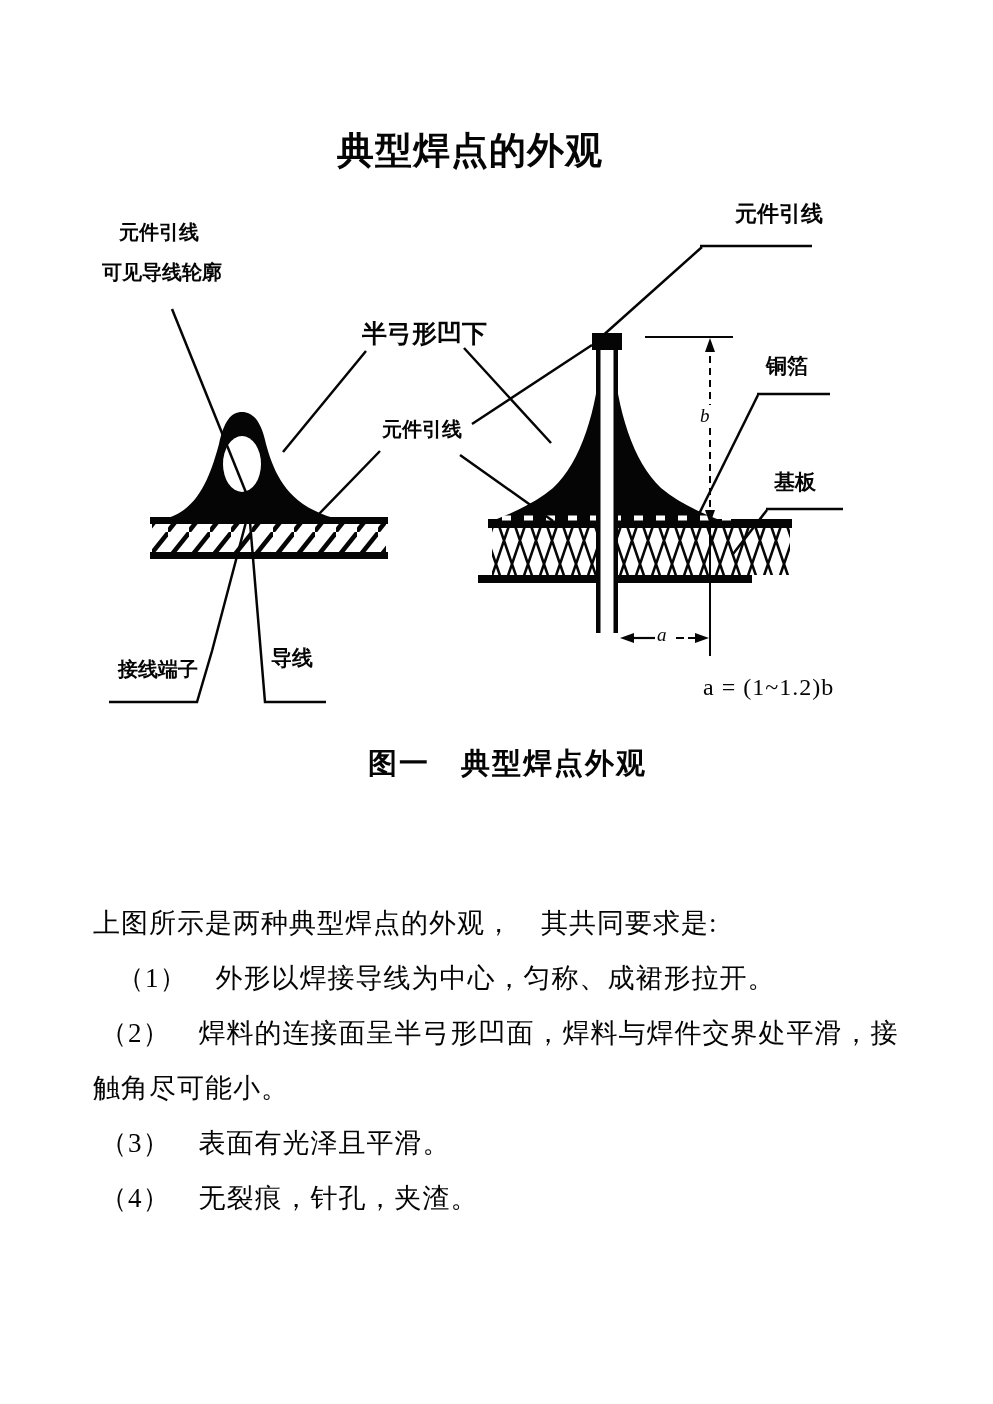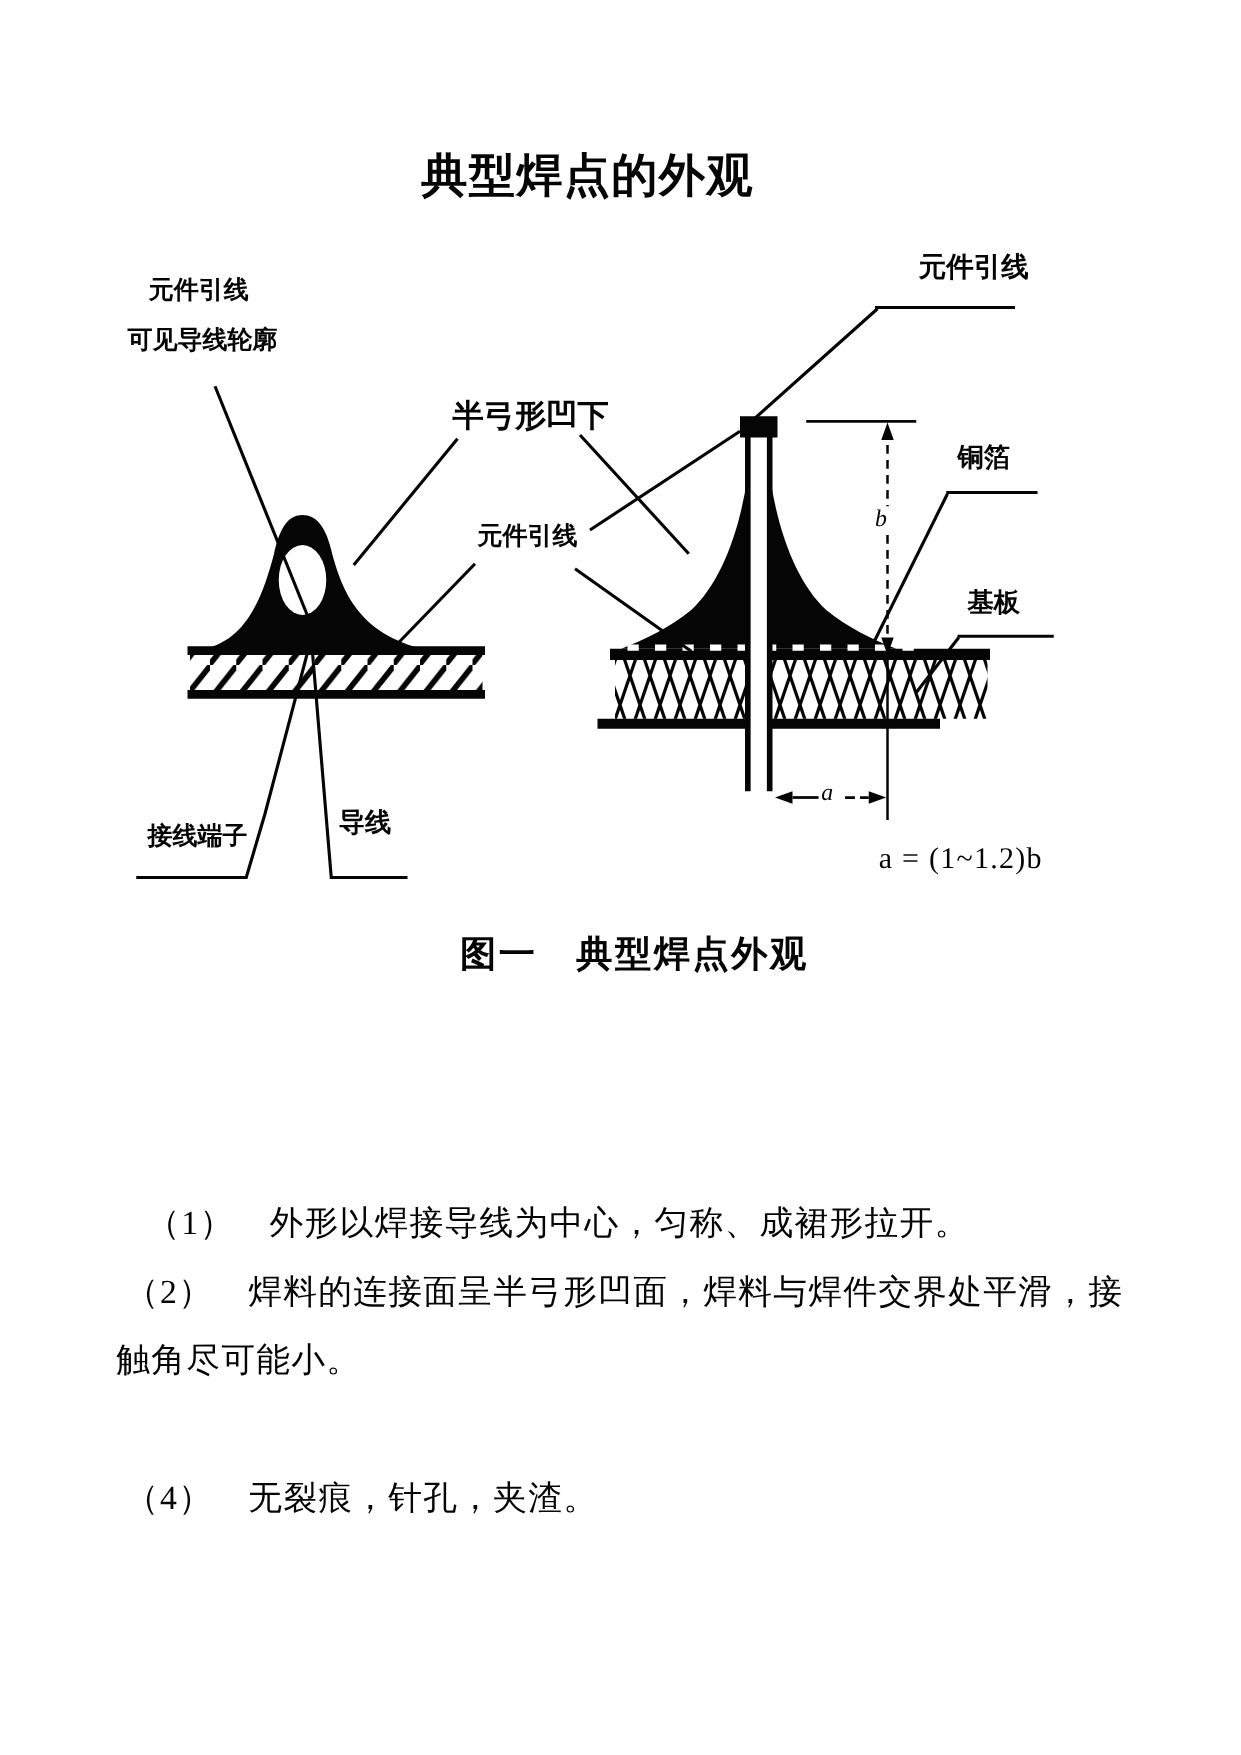--- a/index.html
+++ b/index.html
@@ -76,21 +76,21 @@
     </g>
 
     <g>
       <polygon points="620,638 634,633 634,643" fill="#050505"></polygon>
       <path d="M634,638 L655,638" stroke="#050505" stroke-width="2.2"></path>
       <path d="M676,638 L695,638" stroke="#050505" stroke-width="2.2" stroke-dasharray="8,4"></path>
       <polygon points="709,638 695,633 695,643" fill="#050505"></polygon>
     </g>
   </svg>
 
-  <div class="abs title" style="left:337px;top:116px;">典型焊点的外观</div>
+  <div class="abs title" style="left:337px;top:126px;">典型焊点的外观</div>
 
   <div class="abs dlabel" style="left:119px;top:222px;font-size:20px;">元件引线</div>
   <div class="abs dlabel" style="left:102px;top:262px;font-size:20px;">可见导线轮廓</div>
 
   <div class="abs dlabel" style="left:708px;top:202px;font-size:22px;margin-left:27px;">元件引线</div>
 
   <div class="abs dlabel" style="left:362px;top:321px;font-size:25px;">半弓形凹下</div>
 
   <div class="abs dlabel" style="left:382px;top:419px;font-size:20px;">元件引线</div>
 
@@ -102,18 +102,20 @@
 
   <div class="abs dlabel" style="left:271px;top:647px;font-size:21px;">导线</div>
 
   <div class="abs dim" style="left:698px;top:405px;">b</div>
   <div class="abs dim" style="left:655px;top:624px;">a</div>
 
   <div class="abs formula" style="left:703px;top:674px;">a = (1~1.2)b</div>
 
   <div class="abs caption" style="left:368px;top:744px;">图一　典型焊点外观</div>
 
+  <div class="abs bodyline" style="left:93px;top:905px;">上图所示是两种典型焊点的外观，　其共同要求是:</div>
   <div class="abs bodyline" style="left:100px;top:960px;margin-left:17px;">（1）　外形以焊接导线为中心，匀称、成裙形拉开。</div>
   <div class="abs bodyline" style="left:100px;top:1015px;">（2）　焊料的连接面呈半弓形凹面，焊料与焊件交界处平滑，接</div>
   <div class="abs bodyline" style="left:93px;top:1070px;">触角尽可能小。</div>
+  <div class="abs bodyline" style="left:100px;top:1125px;">（3）　表面有光泽且平滑。</div>
   <div class="abs bodyline" style="left:100px;top:1180px;">（4）　无裂痕，针孔，夹渣。</div>
 
 </div>
 
 </body></html>

